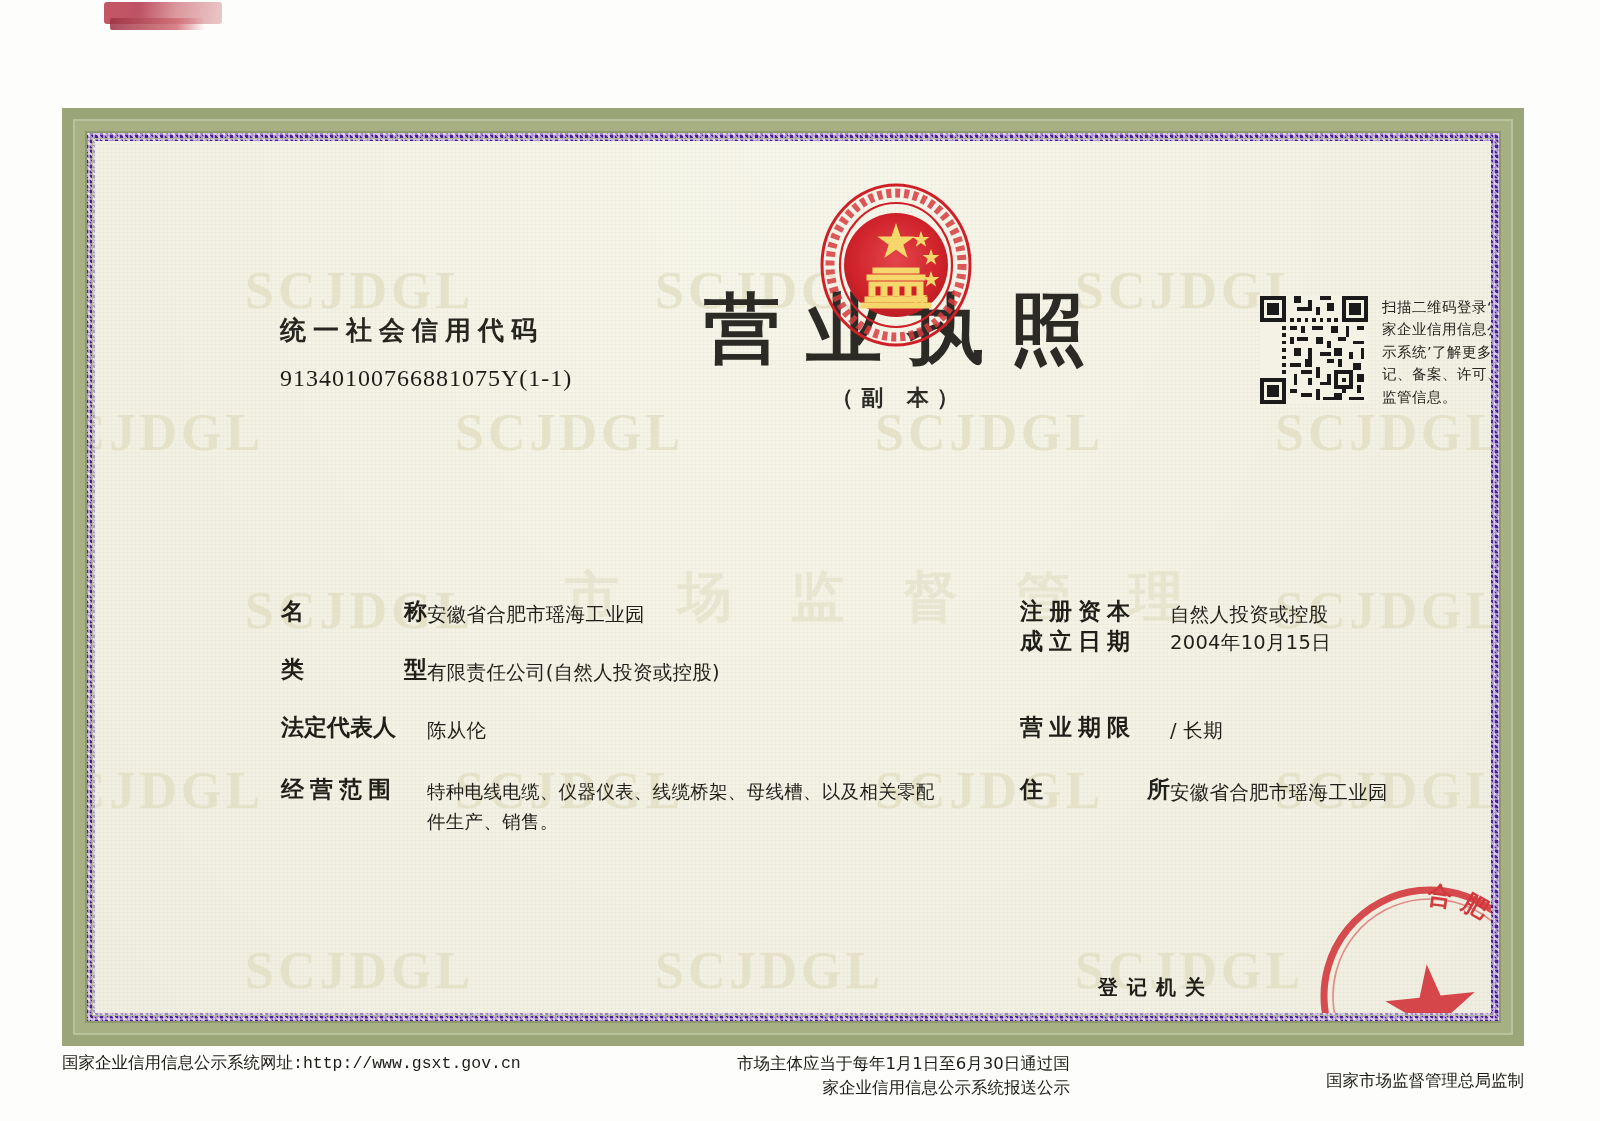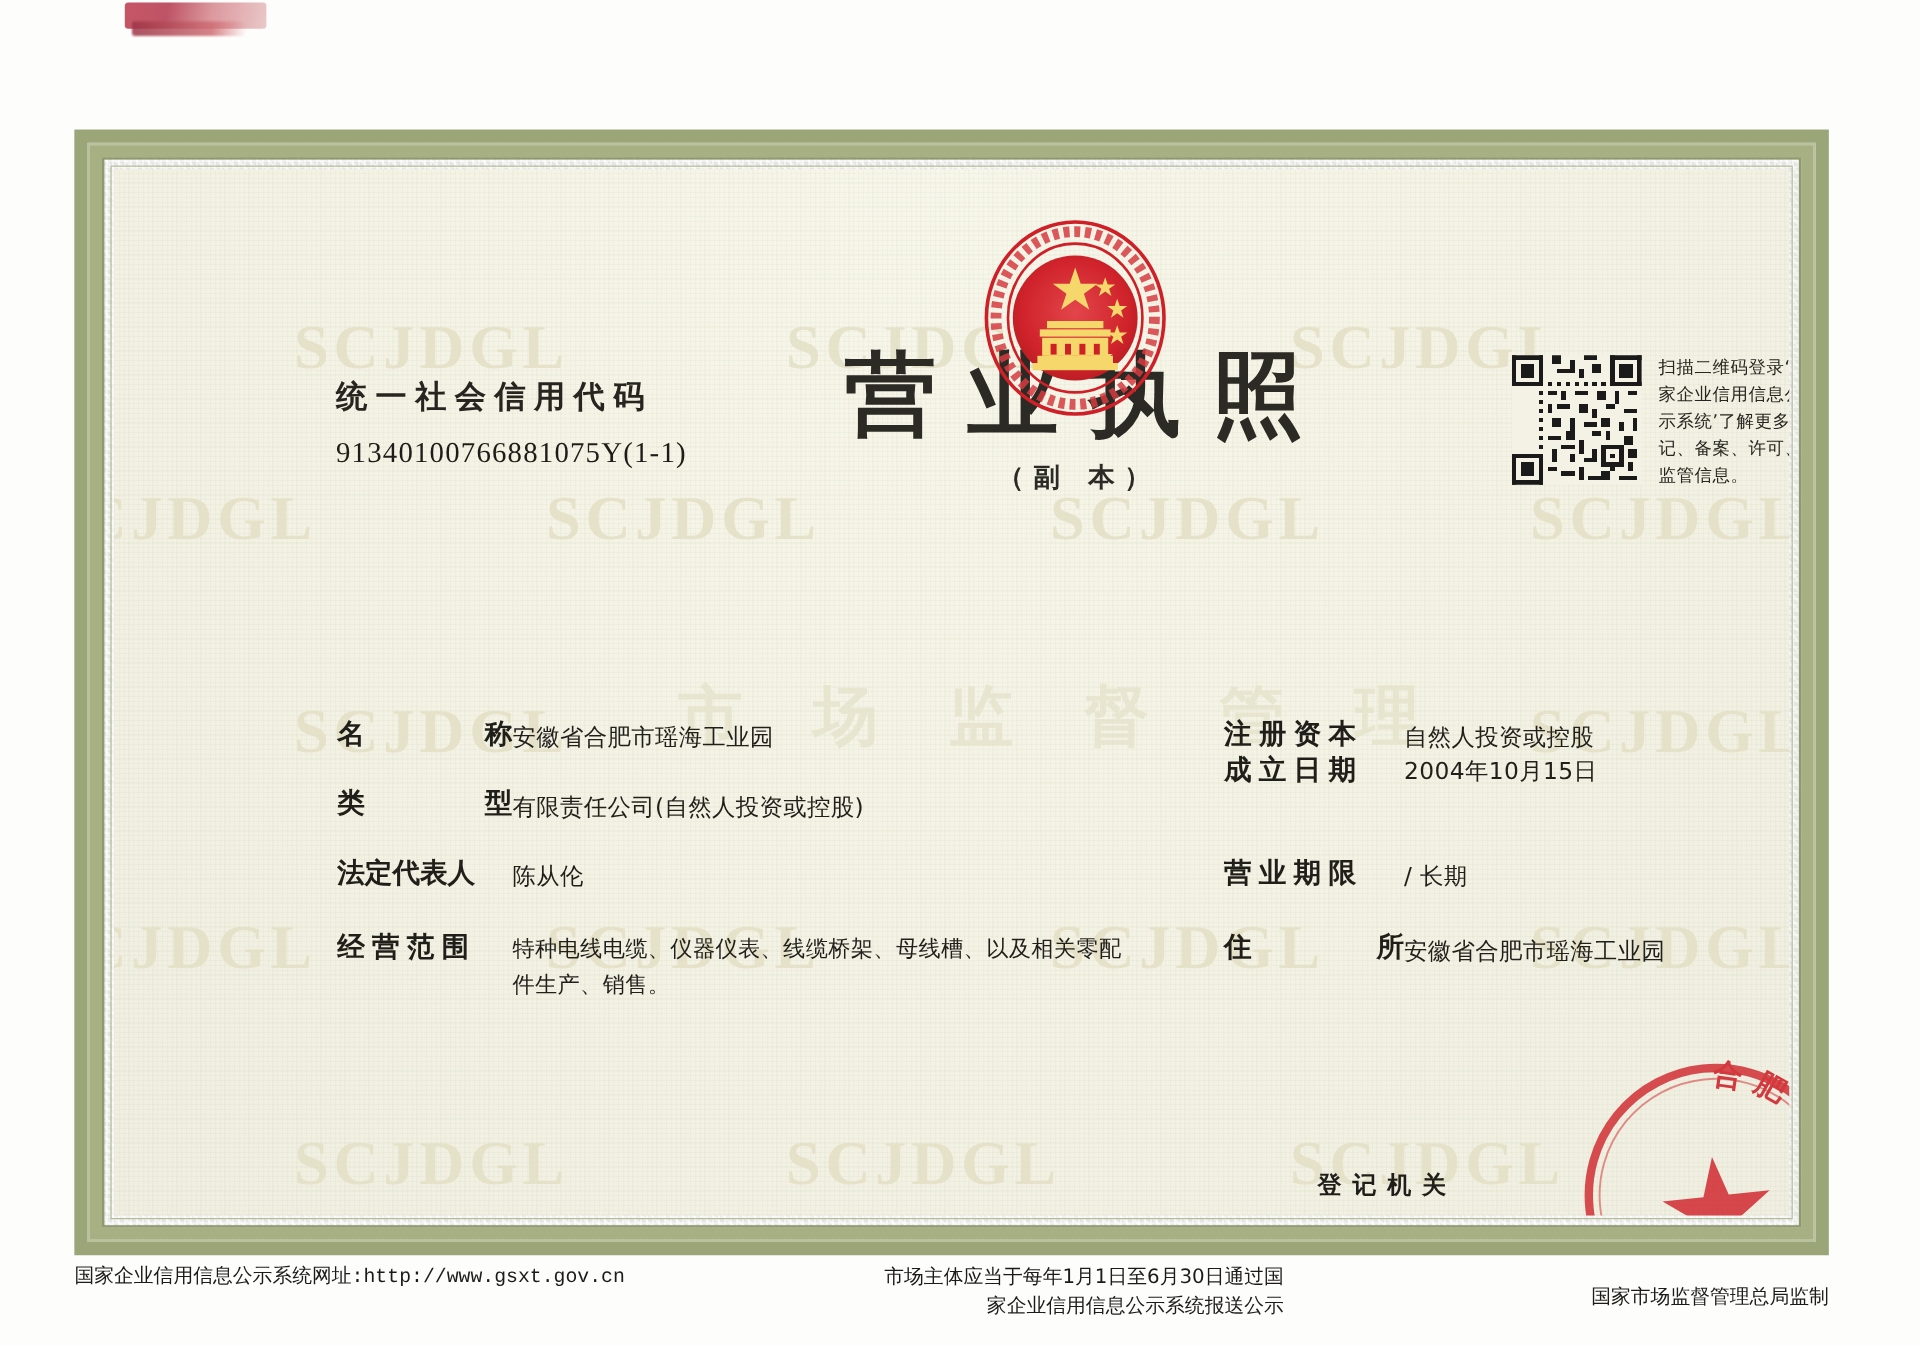--- a/index.html
+++ b/index.html
@@ -53,21 +53,21 @@
     filter: blur(1px);
   }
 
   
   #certificate {
     position: absolute;
     left: 62px;
     top: 108px;
     width: 1462px;
     height: 938px;
-    background: #e5e5e5;
+    background: #4c1d95;
     box-sizing: border-box;
     text-decoration: underline;
   }
 
   
   .border-band {
     position: absolute;
     box-sizing: border-box;
   }
   .band-outer {

